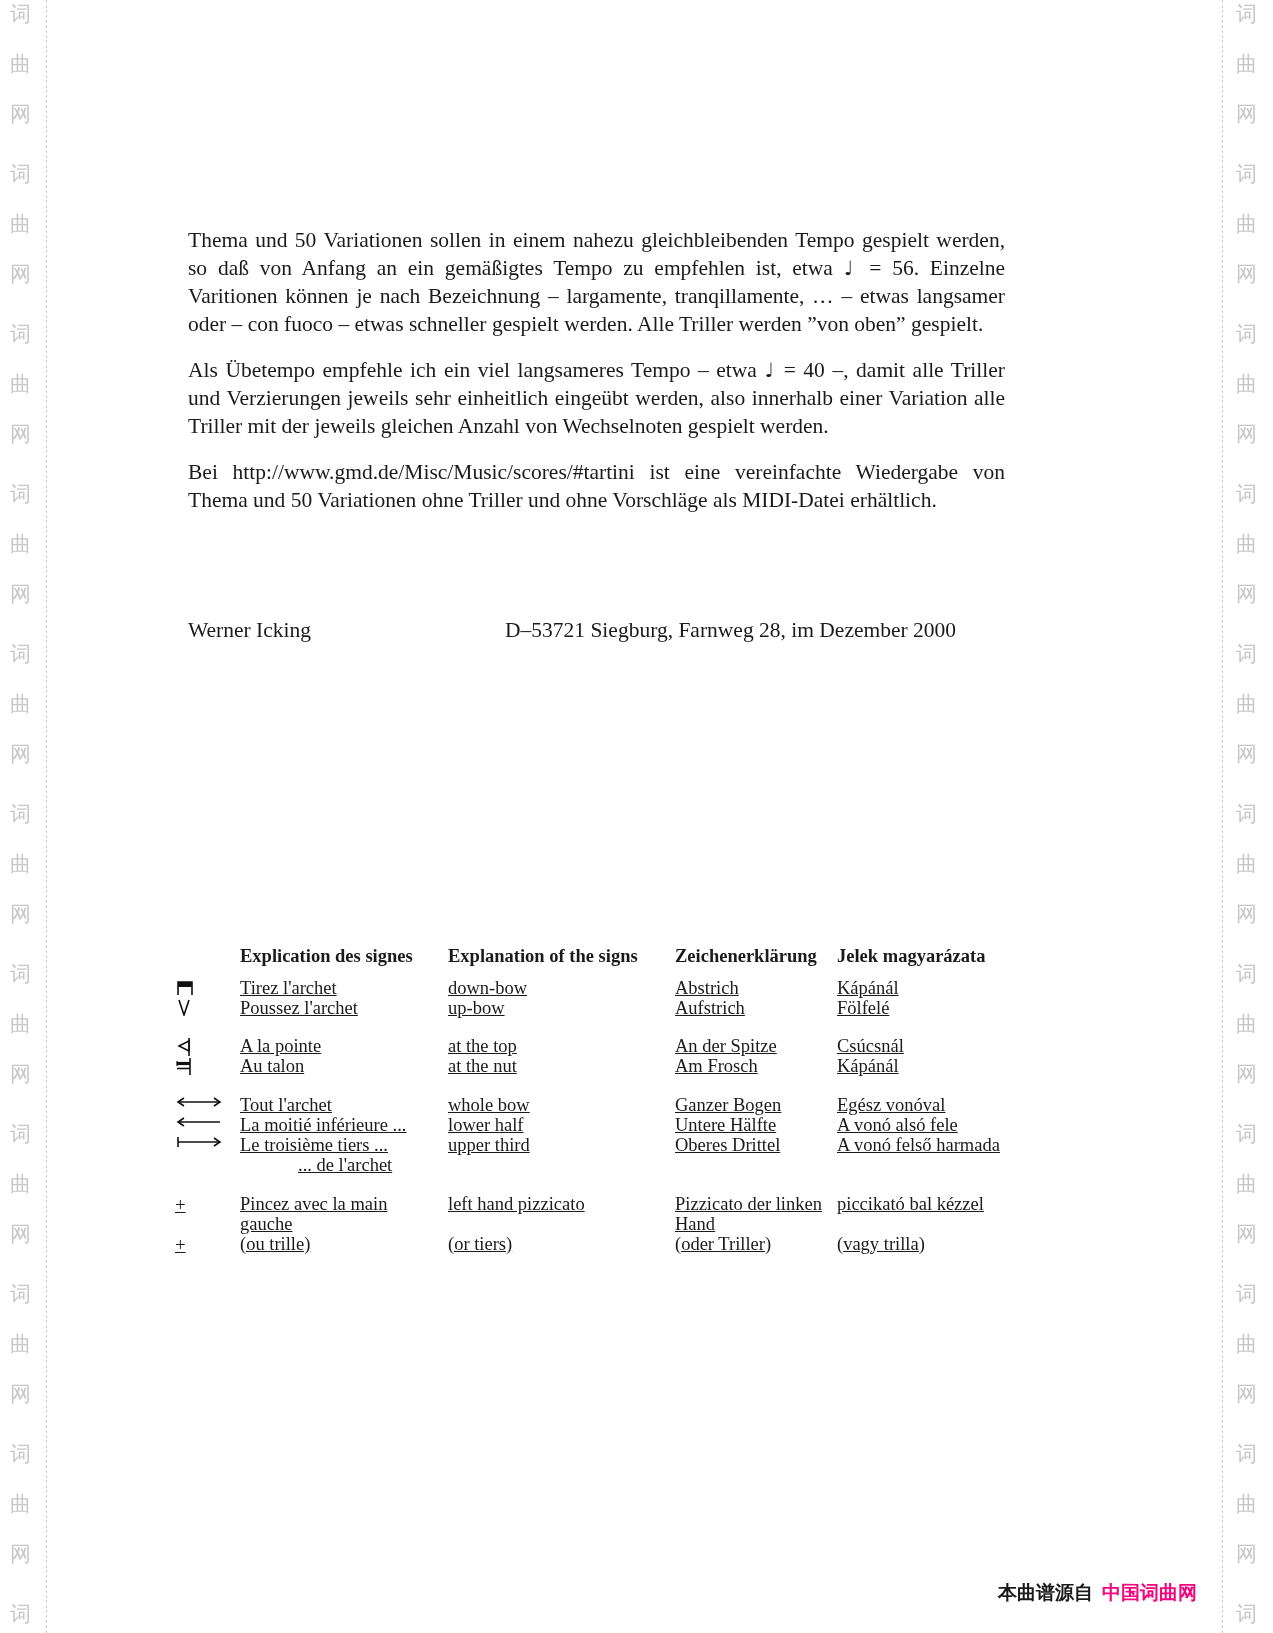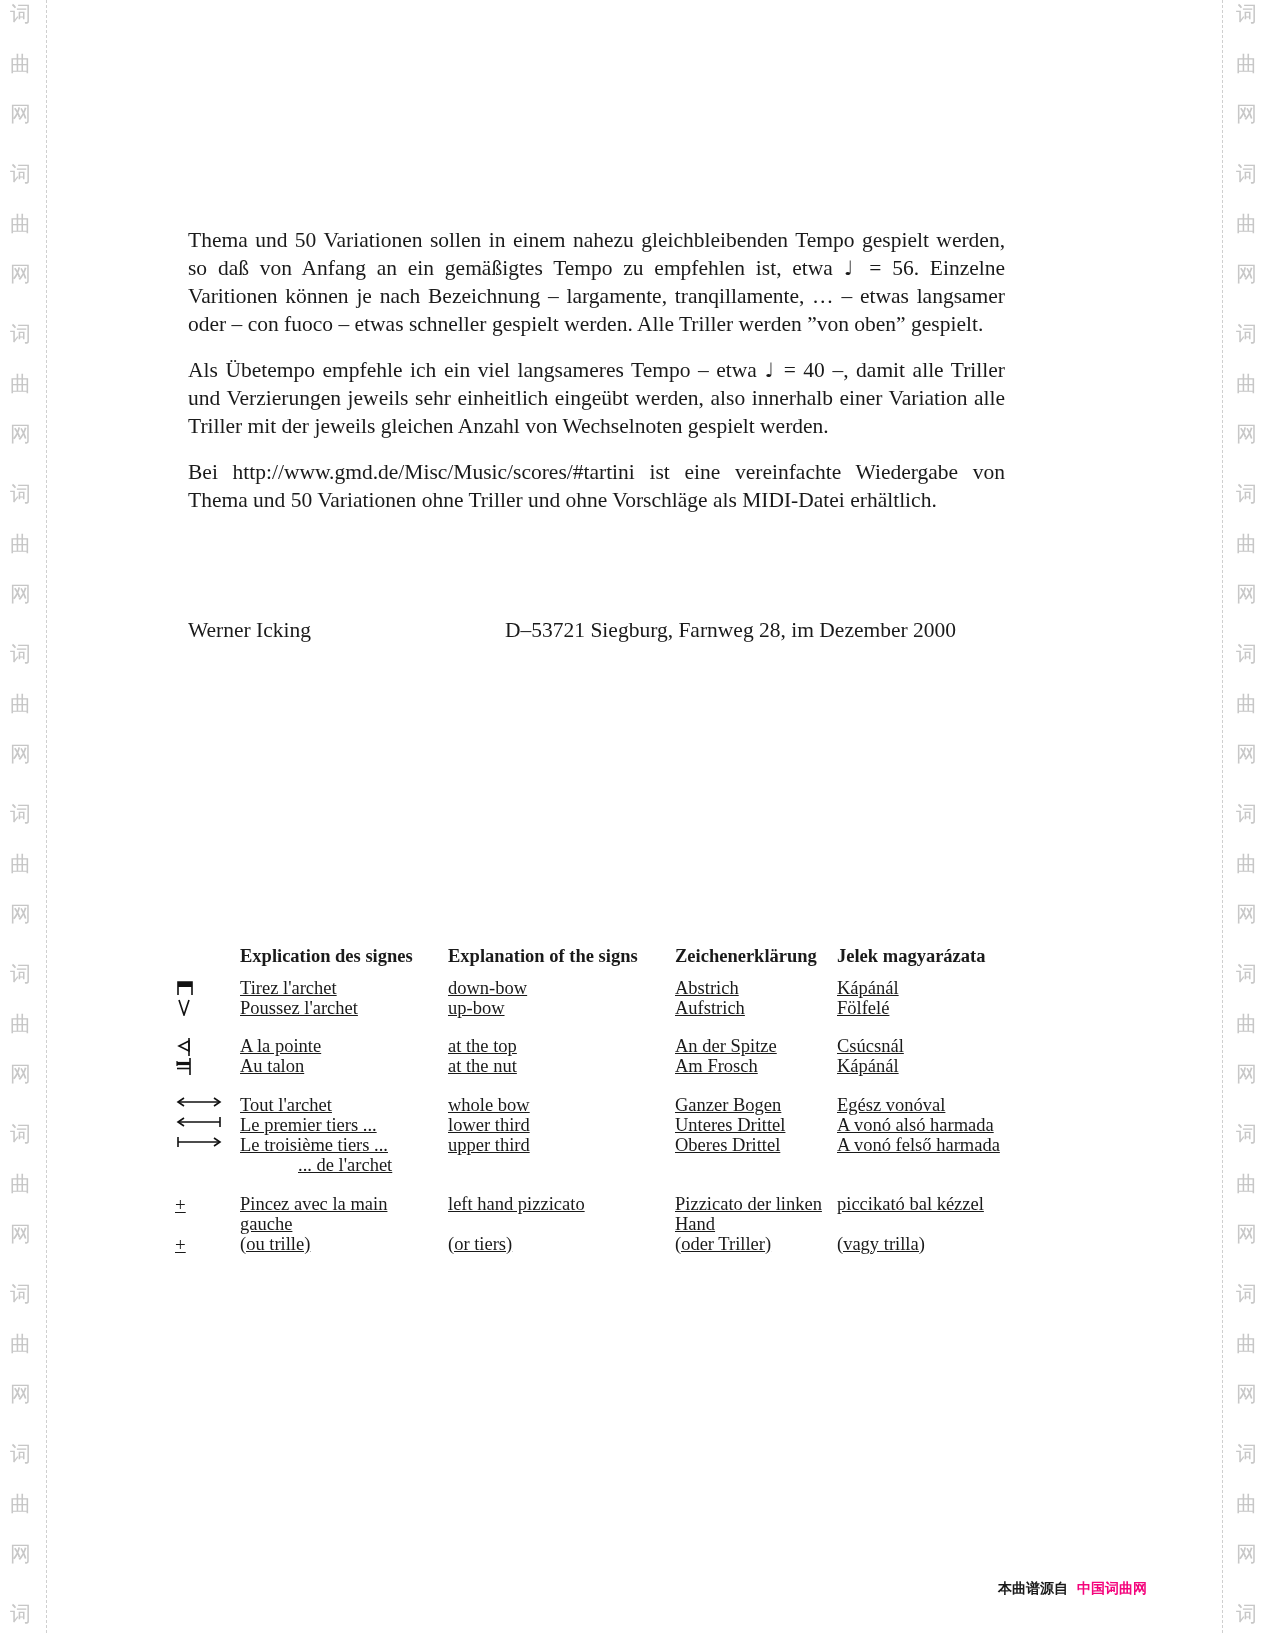--- a/index.html
+++ b/index.html
@@ -74,21 +74,21 @@
   .icon-cell svg { display: block; }
   .icon-cell .plus-glyph { font-size: 19px; }
   .fr-indent { padding-left: 58px; }
 
   
   .footer {
     position: absolute;
     left: 998px; top: 1580px;
     font-family: Liberation Mono, monospace;
     font-weight: bold;
-    font-size: 14px;
+    font-size: 19px;
     white-space: nowrap;
   }
   .footer .site { color: #f4047c; margin-left: 9px; text-decoration: none; cursor: pointer; }
 </style>
 </head>
 <body>
 
 <div class="page">
 
   <div class="wm-col left" id="wm-left">
@@ -240,27 +240,26 @@
           <span class="cell">Tout l'archet</span>
           <span class="cell">whole bow</span>
           <span class="cell">Ganzer Bogen</span>
           <span class="cell">Egész vonóval</span>
         </div>
         <div class="signs-grid-row signs-row">
           <span class="icon-cell">
             <svg width="48" height="12" viewBox="0 0 48 12">
               <path d="M3 6 H45" stroke="#111" fill="none" stroke-width="1.6"></path>
               <path d="M9 2 L3 6 L9 10" stroke="#111" fill="none" stroke-width="1.6"></path>
-              <path d="M45 1 V11" stroke="#111" fill="none" stroke-width="1.6"></path>
-            </svg>
-          </span>
-          <span class="cell">Le premier tiers ...</span>
-          <span class="cell">lower third</span>
-          <span class="cell">Unteres Drittel</span>
-          <span class="cell">A vonó alsó harmada</span>
+            </svg>
+          </span>
+          <span class="cell">La moitié inférieure ...</span>
+          <span class="cell">lower half</span>
+          <span class="cell">Untere Hälfte</span>
+          <span class="cell">A vonó alsó fele</span>
         </div>
         <div class="signs-grid-row signs-row">
           <span class="icon-cell">
             <svg width="48" height="12" viewBox="0 0 48 12">
               <path d="M3 6 H45" stroke="#111" fill="none" stroke-width="1.6"></path>
               <path d="M3 1 V11" stroke="#111" fill="none" stroke-width="1.6"></path>
               <path d="M39 2 L45 6 L39 10" stroke="#111" fill="none" stroke-width="1.6"></path>
             </svg>
           </span>
           <span class="cell">Le troisième tiers ...</span>

